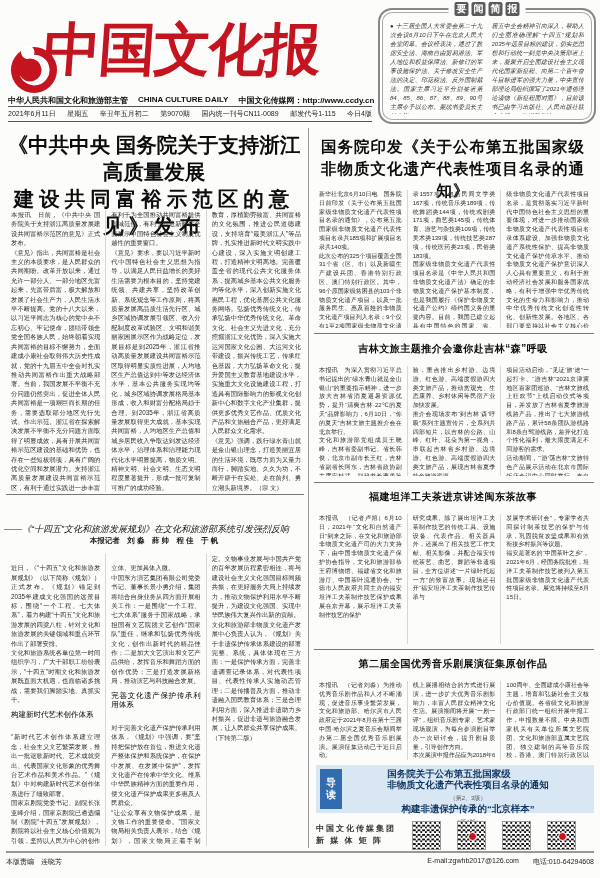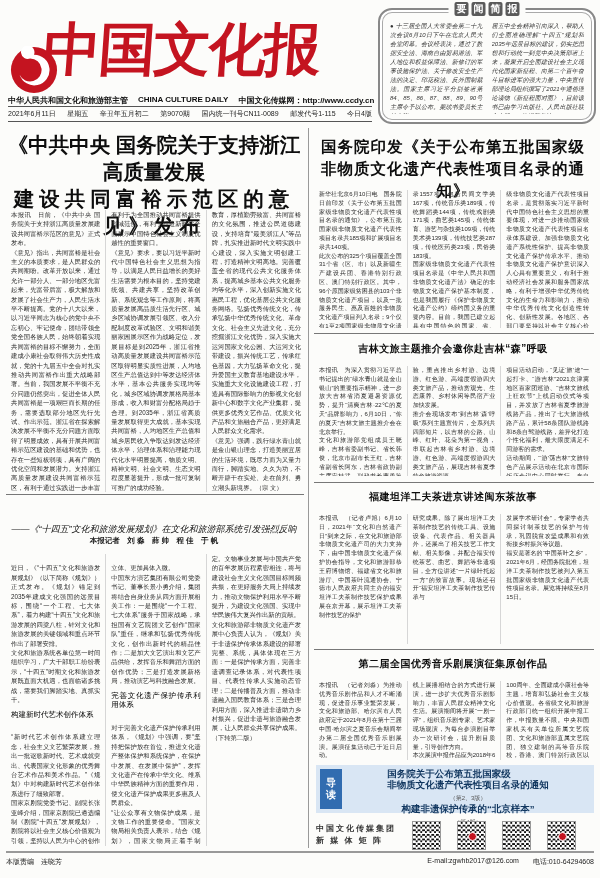--- a/index.html
+++ b/index.html
@@ -34,21 +34,21 @@
   .col{flex:1;font-size:6.3px;line-height:9.4px;text-align:justify;color:#2a2a2a;
         white-space:pre-line;overflow:hidden;padding:0 5px;}
   .col + .col{border-left:1px solid #d6d6d6;}
   .col-subhead{font-weight:normal;font-size:7.5px;margin:5px 0 4px;color:#000;white-space:normal;}
   
   .a1-headline{left:4px;top:131px;width:300px;font-size:20.5px;line-height:27px;}
   .a1-line2{letter-spacing:5px;}
   .a1-cols{left:6px;top:210px;width:300px;height:282px;}
   
   .a2-headline{left:4px;top:499px;width:300px;font-size:17px;line-height:21px;}
-  .a2-subhead{position:absolute;left:4px;top:523px;width:300px;text-align:center;
+  .a2-subhead{position:absolute;left:4px;top:523px;width:300px;text-align:left;
         font-size:9px;font-style:italic;color:#111;}
   .a2-byline{position:absolute;left:4px;top:536px;width:300px;text-align:center;
         font-size:7.5px;font-weight:bold;color:#222;}
   .a2-cols{left:6px;top:554px;width:300px;height:292px;}
   
   .r-head2{left:312px;width:282px;font-size:15.5px;line-height:22px;letter-spacing:1px;}
   .r-head1{left:312px;width:282px;font-size:10px;letter-spacing:0.5px;}
   .r-cols{left:314px;width:280px;}
   .r-cols .col{font-size:6px;line-height:8.8px;}
   

